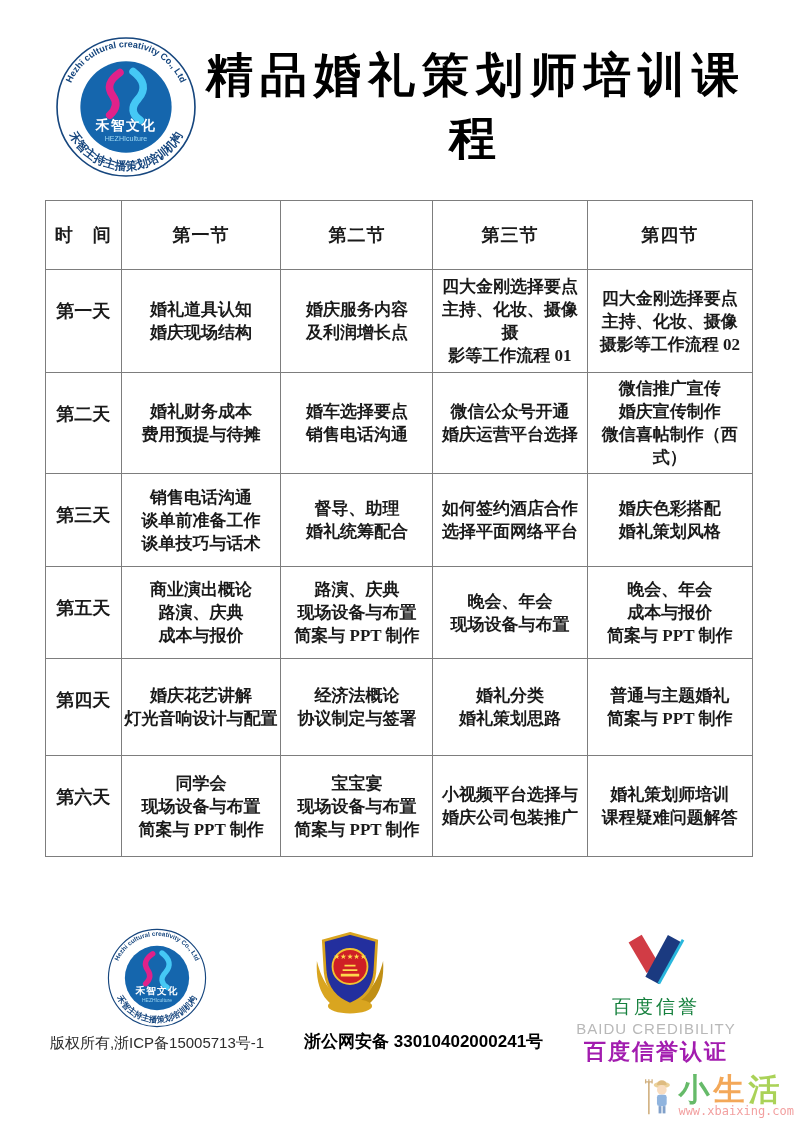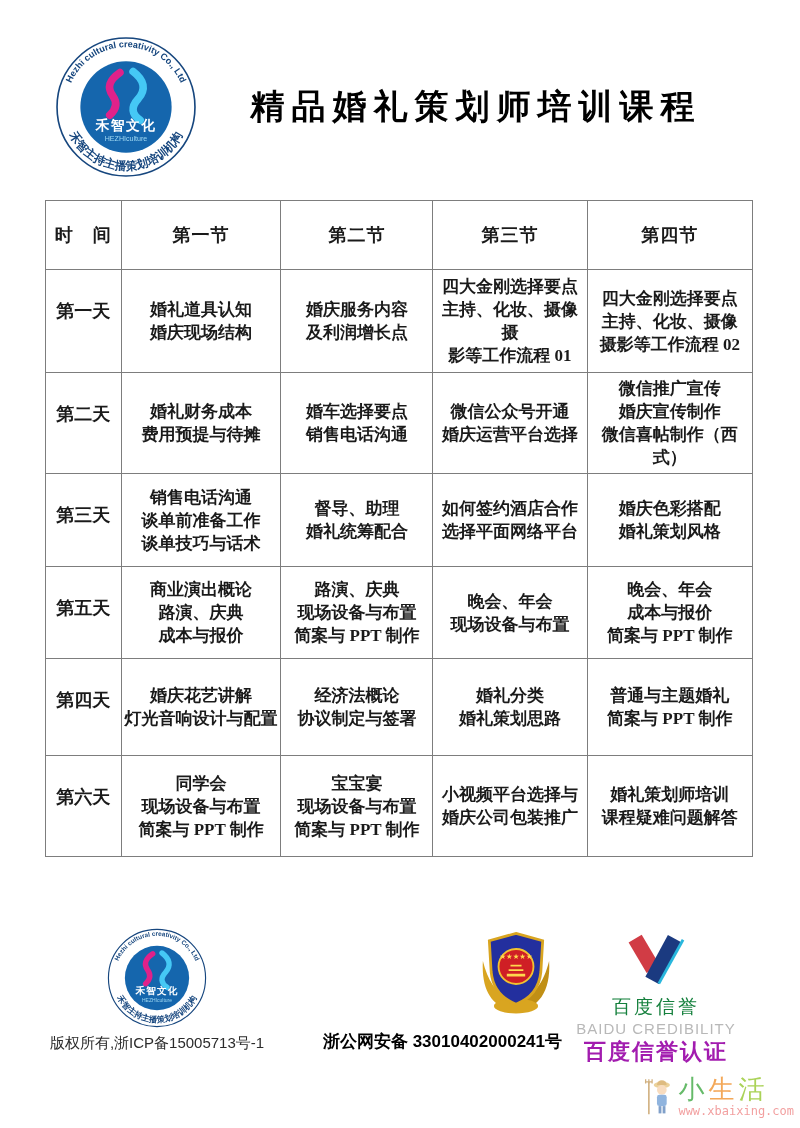--- a/index.html
+++ b/index.html
@@ -7,21 +7,21 @@
   .page {
     position:relative; width:800px; height:1128px; margin:0 auto;
     background:#ffffff; overflow:hidden;
     font-family:"Liberation Serif","DejaVu Serif",serif; color:#1a1a1a;
   }
   
   .header { position:absolute; left:55px; top:32px; right:25px; height:150px; display:flex; align-items:center; }
   .logo-main { width:142px; height:142px; flex:0 0 142px; }
   .title {
     flex:1; text-align:center; padding-right:20px;
-    font-size:34px; font-weight:bold; letter-spacing:7px; color:#000;
+    font-size:47px; font-weight:bold; letter-spacing:7px; color:#000;
     font-family:"Liberation Serif","DejaVu Serif",serif;
   }
   
   table.course {
     position:absolute; left:45px; top:200px; width:708px;
     border-collapse:collapse; table-layout:fixed;
   }
   table.course th, table.course td {
     border:1px solid #7d7d7d; text-align:center; vertical-align:middle;
     font-weight:bold; font-size:17px; line-height:23px; padding:4px 2px;
@@ -33,30 +33,30 @@
   table.course tbody tr:nth-child(2) { height:92px; }
   table.course tbody tr:nth-child(3) { height:93px; }
   table.course tbody tr:nth-child(4) { height:92px; }
   table.course tbody tr:nth-child(5) { height:97px; }
   table.course tbody tr:nth-child(6) { height:101px; }
   .line { display:block; }
   
   .f-left  { position:absolute; left:46px;  top:928px; width:222px; text-align:center; }
   .f-left .copyright { margin-top:2px; font-family:"Liberation Sans","DejaVu Sans",sans-serif; font-size:15px; color:#2b2b2b; }
   .logo-small { width:100px; height:100px; }
-  .f-center { position:absolute; left:316px; top:926px; width:246px; text-align:right; }
+  .f-center { position:absolute; left:304px; top:926px; width:246px; text-align:left; }
   .f-center .police-text { margin-top:8px; font-family:"Liberation Sans","DejaVu Sans",sans-serif; font-weight:bold; font-size:17px; color:#000; }
   .f-right { position:absolute; left:572px; top:934px; width:168px; text-align:center; font-family:"Liberation Sans","DejaVu Sans",sans-serif; }
   .f-right .bd-cn { margin-top:4px; font-size:19px; color:#15803d; letter-spacing:3px; }
   .f-right .bd-en { font-size:15px; color:#b8b8b8; letter-spacing:1px; }
   .f-right .bd-cert { font-size:22px; font-weight:bold; color:#a21caf; letter-spacing:2px; }
   
   .watermark { position:absolute; right:6px; bottom:8px; width:150px; display:flex; align-items:flex-start; opacity:.85; }
   .wm-text { margin-left:2px; }
-  .wm-brand { font-family:"Liberation Sans","DejaVu Sans",sans-serif; font-weight:normal; font-size:26px; line-height:27px; letter-spacing:4px; }
+  .wm-brand { font-family:"Liberation Sans","DejaVu Sans",sans-serif; font-weight:bold; font-size:31px; line-height:27px; letter-spacing:4px; }
   .wm-brand .c1 { color:#4caf50; } .wm-brand .c2 { color:#f29a3d; } .wm-brand .c3 { color:#9ccb3b; }
   .wm-url { font-family:"DejaVu Sans Mono","Liberation Mono",monospace; font-size:12px; color:#f08f8f; margin-top:1px; }
   svg text { user-select:none; }
 </style>
 </head>
 <body>
 
 <svg width="0" height="0" style="position:absolute">
   <defs>
     <symbol id="hezhi-logo" viewBox="0 0 140 140">

